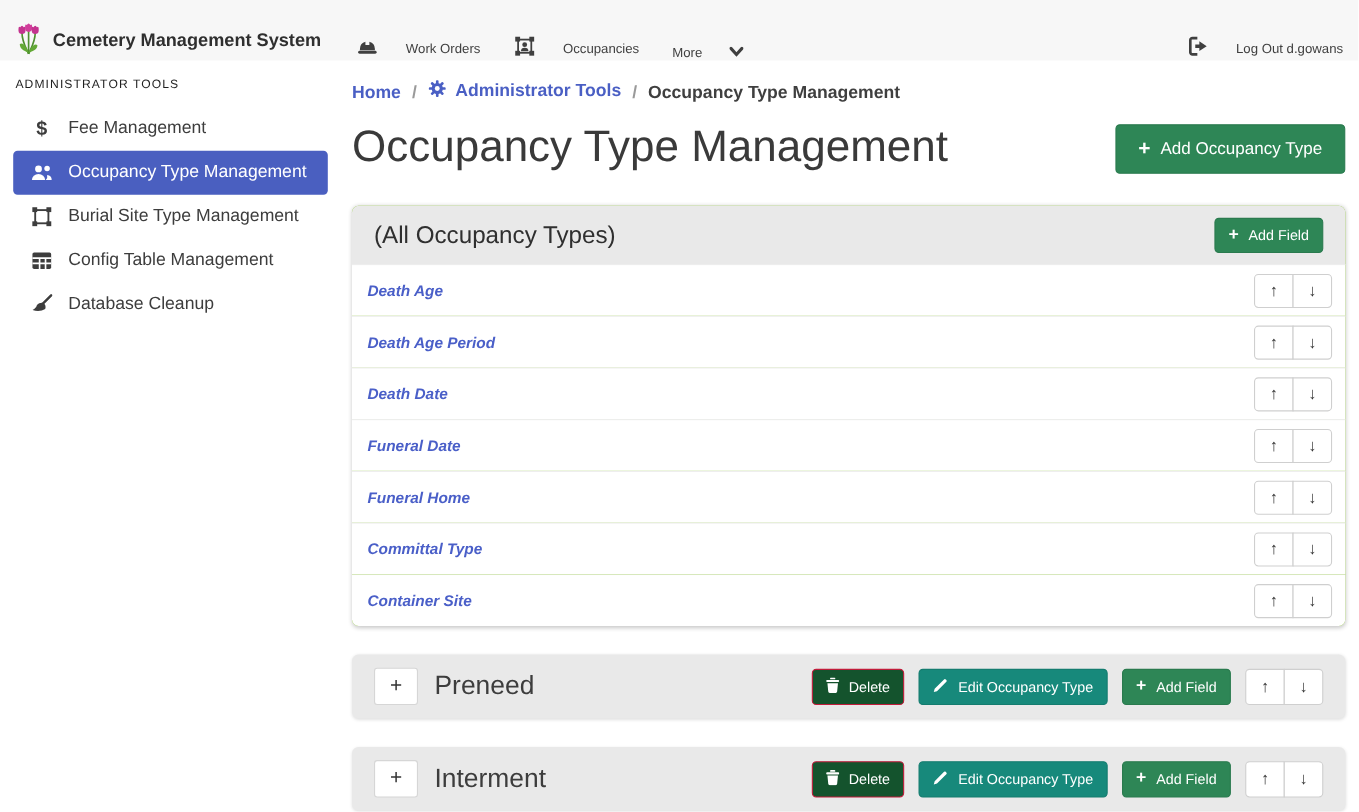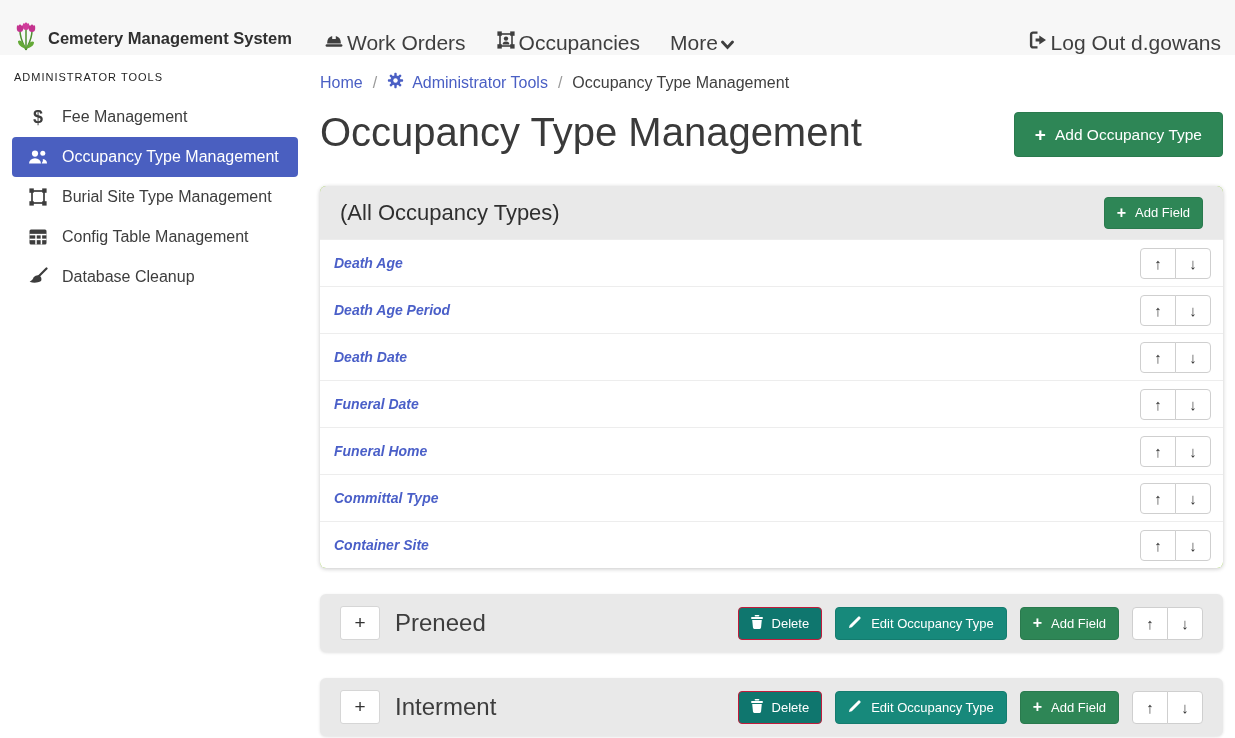--- a/index.html
+++ b/index.html
@@ -13,22 +13,22 @@
 
   
   .navbar {
     height: 55px; background: #f7f7f7;
     display: flex; align-items: flex-end;
     padding: 0 14px;
   }
   .brand { display: flex; align-items: center; gap: 10px; margin-right: 32px; cursor: pointer; }
   .brand-title { font-size: 16.5px; font-weight: bold; color: #2f2f2f; }
   .nav-item {
-    display: flex; align-items: center; gap: 3px;
-    font-size: 21px; color: #3f3f3f; margin-right: 30px; cursor: pointer;
+    display: flex; align-items: center; gap: 25px;
+    font-size: 12px; color: #3f3f3f; margin-right: 30px; cursor: pointer;
   }
   .nav-item svg { flex: 0 0 auto; }
   .nav-spacer { flex: 1; }
   .nav-logout { margin-right: 0; }
 
   
   .layout { display: flex; height: 683px; }
   .sidebar { width: 310px; flex: 0 0 310px; padding: 10px 12px 0 12px; }
   .main { flex: 1; padding: 0 12px 0 10px; }
 
@@ -45,40 +45,41 @@
   .side-item .side-icon {
     width: 24px; display: flex; justify-content: center; align-items: center;
     color: #3d3d3d; font-weight: bold;
   }
   .side-item.active { background: #4a5fc0; color: #fff; }
   .side-item.active .side-icon { color: #fff; }
   .dollar-glyph { font-size: 18px; font-weight: bold; }
 
   
   .breadcrumb {
-    margin-top: 17px; display: flex; align-items: center; gap: 10px;
+    margin-top: 17px; display: flex; align-items: flex-end; gap: 10px;
     font-size: 16px;
+    font-weight: bold;
   }
   .crumb-link { color: #4a5fc4; cursor: pointer; display: flex; align-items: center; gap: 8px; }
   .crumb-sep { color: #9a9a9a; }
   .crumb-current { color: #3f3f3f; }
 
   
   .page-head { display: flex; justify-content: space-between; align-items: flex-start; margin-top: 16px; }
   .page-title { font-size: 40px; font-weight: 400; color: #3a3a3a; margin: 0; line-height: 1.18; }
 
   .btn {
     display: inline-flex; align-items: center; gap: 9px;
     color: #fff; border-radius: 4px; cursor: pointer; white-space: nowrap;
     font-family: "Liberation Sans", sans-serif;
   }
   .btn .plus { font-size: 19px; font-weight: 600; line-height: 1; }
   .btn-green  { background: #2e8656; border: 1px solid #2a7a4e; }
   .btn-teal   { background: #17897b; border: 1px solid #147c6f; }
-  .btn-red    { background: #0f766e; border: 1px solid #c11c3b; }
+  .btn-red    { background: #14532d; border: 1px solid #c11c3b; }
   .btn-lg { height: 45px; padding: 0 20px; font-size: 15.5px; margin-top: 3px; }
   .btn-sm { height: 33px; padding: 0 12px; font-size: 13px; }
   .btn-sm .plus { font-size: 16px; }
 
   
   .card {
     margin-top: 29px; border-radius: 6px;
     box-shadow: 0 1px 4px rgba(0,0,0,0.22);
     background: #84cc16;
   }

